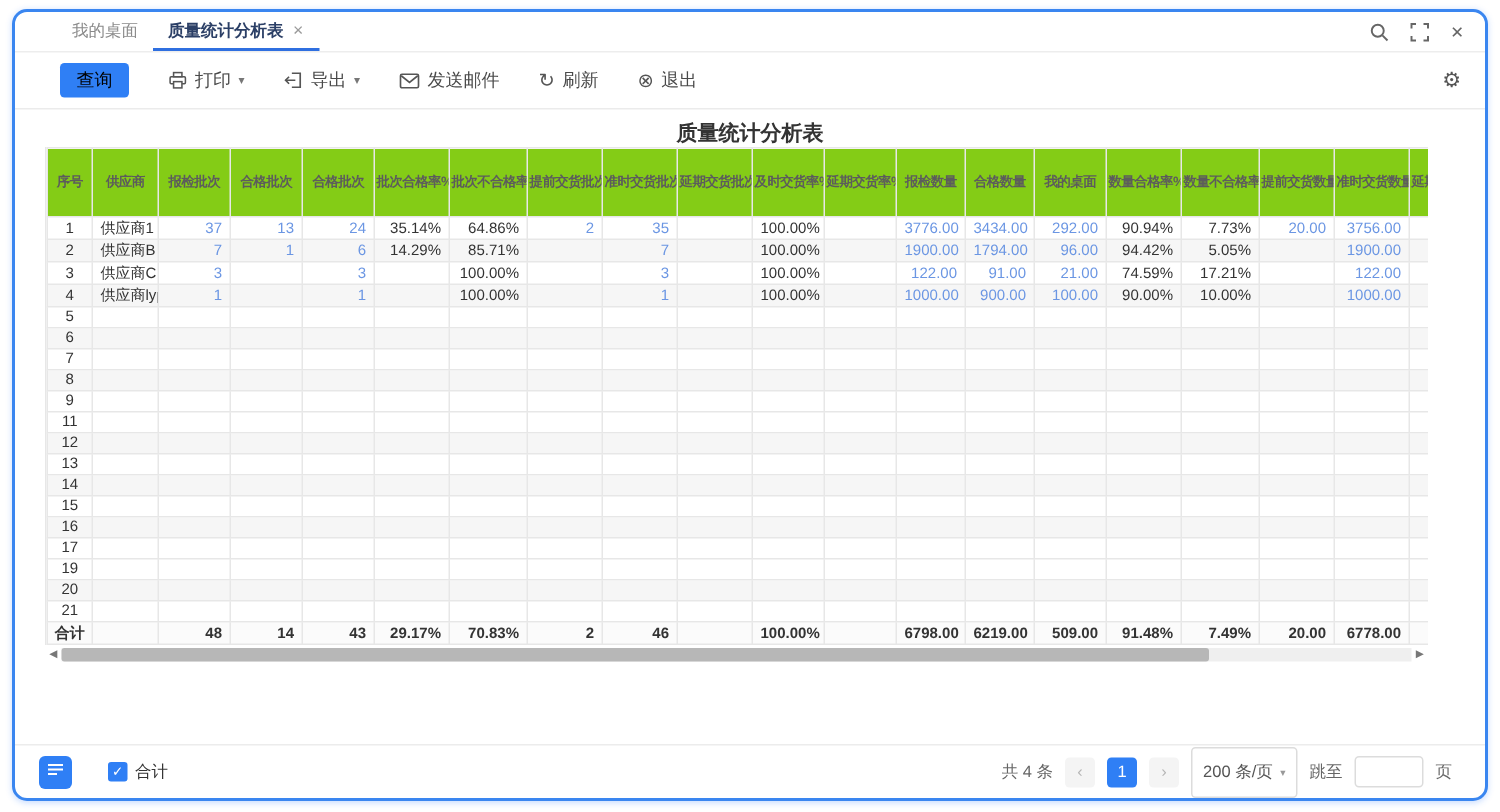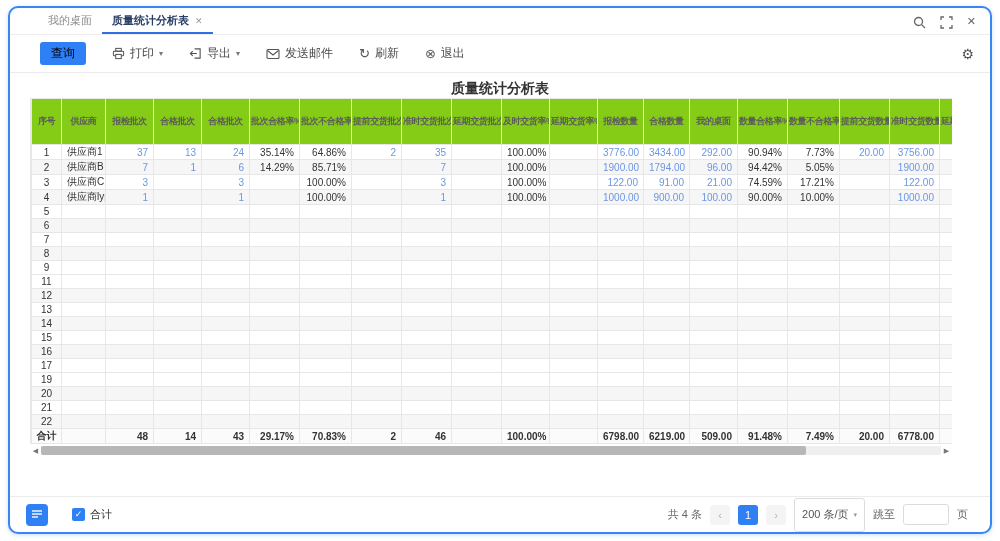--- a/index.html
+++ b/index.html
@@ -601,42 +601,20 @@
             <td></td>
             <td></td>
             <td></td>
             <td></td>
             <td></td>
             <td></td>
             <td></td>
             <td></td>
             <td></td>
           </tr>
-          <tr class="even">
-            <td>22</td>
-            <td></td>
-            <td></td>
-            <td></td>
-            <td></td>
-            <td></td>
-            <td></td>
-            <td></td>
-            <td></td>
-            <td></td>
-            <td></td>
-            <td></td>
-            <td></td>
-            <td></td>
-            <td></td>
-            <td></td>
-            <td></td>
-            <td></td>
-            <td></td>
-            <td></td>
-          </tr>
           <tr class="total">
             <td>合计</td>
             <td></td>
             <td>48</td>
             <td>14</td>
             <td>43</td>
             <td>29.17%</td>
             <td>70.83%</td>
             <td>2</td>
             <td>46</td>

